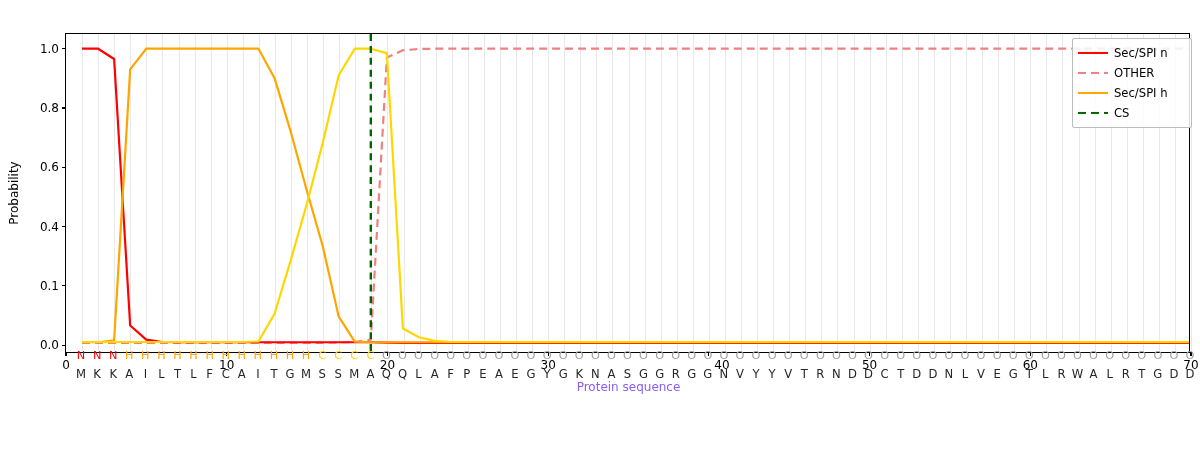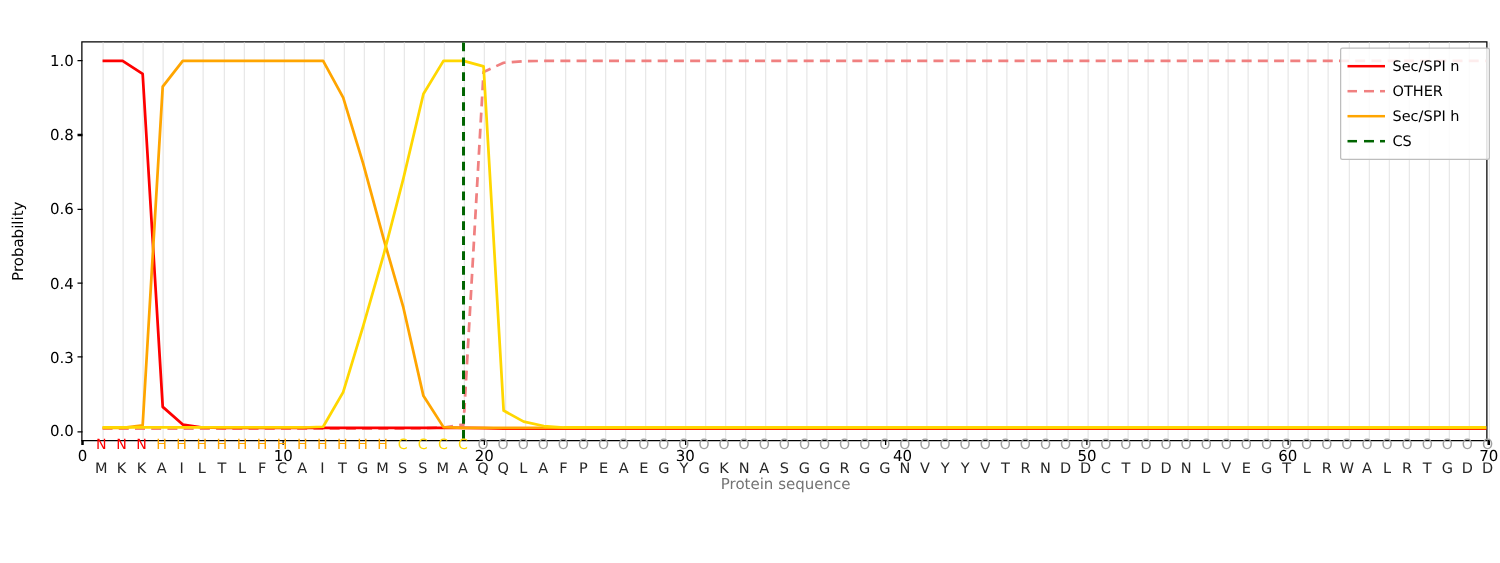--- a/index.html
+++ b/index.html
@@ -30,21 +30,21 @@
   .ytick{position:absolute;right:100%;transform:translateY(-50%);
     padding-right:7px;font-size:12px;color:#000;white-space:nowrap;}
   .ytickmark{position:absolute;right:100%;width:4px;height:1.2px;background:#000;}
 
   
   .xtickmark{position:absolute;top:100%;width:1.2px;height:4px;background:#000;}
   .xtick{position:absolute;top:100%;margin-top:6px;transform:translateX(-50%);
     font-size:12px;color:#000;white-space:nowrap;}
   .xlabel{
     position:absolute;left:0;width:1125px;top:100%;margin-top:28px;
-    text-align:center;font-size:12px;color:#737373;
+    text-align:center;font-size:12px;color:#8b5cf6;
   }
 
   
   #seqtrack{position:absolute;left:65px;top:345px;width:1125px;height:42px;}
   .resrow{position:absolute;left:0;width:1125px;height:21px;}
   .resrow.anno{top:0px;}
   .resrow.aa{top:19px;}
   .res{position:absolute;transform:translateX(-50%);font-size:11.6px;
        text-align:center;white-space:nowrap;line-height:21px;}
   .anno .res{font-size:11.3px;}
@@ -146,21 +146,21 @@
           <path d="M16.07 14.81 L32.14 14.81 L48.21 25.19 L64.29 293.33 L80.36 307.56 L96.43 309.93 L112.50 310.22 L128.57 310.22 L144.64 310.22 L160.71 310.22 L176.79 310.22 L192.86 310.22 L208.93 310.22 L225.00 310.22 L241.07 310.22 L257.14 310.22 L273.21 310.22 L289.29 310.22 L305.36 310.22 L321.43 310.52 L337.50 310.81 L353.57 310.81 L369.64 310.81 L385.71 310.81 L401.79 310.81 L417.86 310.81 L433.93 310.81 L450.00 310.81 L466.07 310.81 L482.14 310.81 L498.21 310.81 L514.29 310.81 L530.36 310.81 L546.43 310.81 L562.50 310.81 L578.57 310.81 L594.64 310.81 L610.71 310.81 L626.79 310.81 L642.86 310.81 L658.93 310.81 L675.00 310.81 L691.07 310.81 L707.14 310.81 L723.21 310.81 L739.29 310.81 L755.36 310.81 L771.43 310.81 L787.50 310.81 L803.57 310.81 L819.64 310.81 L835.71 310.81 L851.79 310.81 L867.86 310.81 L883.93 310.81 L900.00 310.81 L916.07 310.81 L932.14 310.81 L948.21 310.81 L964.29 310.81 L980.36 310.81 L996.43 310.81 L1012.50 310.81 L1028.57 310.81 L1044.64 310.81 L1060.71 310.81 L1076.79 310.81 L1092.86 310.81 L1108.93 310.81 L1125.00 310.81" fill="none" stroke="#fe0000" stroke-width="2.2" stroke-linejoin="round" stroke-linecap="butt"></path>
           <path d="M16.07 310.22 L32.14 310.22 L48.21 308.15 L64.29 35.56 L80.36 14.81 L96.43 14.81 L112.50 14.81 L128.57 14.81 L144.64 14.81 L160.71 14.81 L176.79 14.81 L192.86 14.81 L208.93 44.44 L225.00 97.78 L241.07 157.04 L257.14 213.33 L273.21 284.44 L289.29 309.63 L305.36 310.22 L321.43 310.22 L337.50 310.22 L353.57 310.22 L369.64 310.22 L385.71 310.22 L401.79 310.22 L417.86 310.22 L433.93 310.22 L450.00 310.22 L466.07 310.22 L482.14 310.22 L498.21 310.22 L514.29 310.22 L530.36 310.22 L546.43 310.22 L562.50 310.22 L578.57 310.22 L594.64 310.22 L610.71 310.22 L626.79 310.22 L642.86 310.22 L658.93 310.22 L675.00 310.22 L691.07 310.22 L707.14 310.22 L723.21 310.22 L739.29 310.22 L755.36 310.22 L771.43 310.22 L787.50 310.22 L803.57 310.22 L819.64 310.22 L835.71 310.22 L851.79 310.22 L867.86 310.22 L883.93 310.22 L900.00 310.22 L916.07 310.22 L932.14 310.22 L948.21 310.22 L964.29 310.22 L980.36 310.22 L996.43 310.22 L1012.50 310.22 L1028.57 310.22 L1044.64 310.22 L1060.71 310.22 L1076.79 310.22 L1092.86 310.22 L1108.93 310.22 L1125.00 310.22" fill="none" stroke="#ffa500" stroke-width="2.2" stroke-linejoin="round" stroke-linecap="butt"></path>
           <path d="M16.07 309.93 L32.14 309.93 L48.21 309.93 L64.29 309.93 L80.36 309.93 L96.43 309.93 L112.50 309.93 L128.57 309.93 L144.64 309.93 L160.71 309.93 L176.79 309.93 L192.86 309.33 L208.93 281.48 L225.00 228.15 L241.07 171.85 L257.14 109.63 L273.21 41.48 L289.29 14.81 L305.36 14.81 L321.43 19.26 L337.50 296.30 L353.57 305.19 L369.64 308.74 L385.71 309.93 L401.79 309.93 L417.86 309.93 L433.93 309.93 L450.00 309.93 L466.07 309.93 L482.14 309.93 L498.21 309.93 L514.29 309.93 L530.36 309.93 L546.43 309.93 L562.50 309.93 L578.57 309.93 L594.64 309.93 L610.71 309.93 L626.79 309.93 L642.86 309.93 L658.93 309.93 L675.00 309.93 L691.07 309.93 L707.14 309.93 L723.21 309.93 L739.29 309.93 L755.36 309.93 L771.43 309.93 L787.50 309.93 L803.57 309.93 L819.64 309.93 L835.71 309.93 L851.79 309.93 L867.86 309.93 L883.93 309.93 L900.00 309.93 L916.07 309.93 L932.14 309.93 L948.21 309.93 L964.29 309.93 L980.36 309.93 L996.43 309.93 L1012.50 309.93 L1028.57 309.93 L1044.64 309.93 L1060.71 309.93 L1076.79 309.93 L1092.86 309.93 L1108.93 309.93 L1125.00 309.93" fill="none" stroke="#ffd700" stroke-width="2.2" stroke-linejoin="round" stroke-linecap="butt"></path>
           <line x1="305.35714285714283" x2="305.35714285714283" y1="0" y2="320" stroke="#006400" stroke-width="2.4" stroke-dasharray="7,5"></line>
         </svg>
     </div>
     <div class="ylabel">Probability</div>
     <div id="yticks">
         <div class="ytick" style="top: 311.111px;">0.0</div>
         <div class="ytickmark" style="top: 310.511px;"></div>
-        <div class="ytick" style="top: 251.852px;">0.3</div>
+        <div class="ytick" style="top: 251.852px;">0.1</div>
         <div class="ytickmark" style="top: 251.252px;"></div>
         <div class="ytick" style="top: 192.593px;">0.4</div>
         <div class="ytickmark" style="top: 191.993px;"></div>
         <div class="ytick" style="top: 133.333px;">0.6</div>
         <div class="ytickmark" style="top: 132.733px;"></div>
         <div class="ytick" style="top: 74.0741px;">0.8</div>
         <div class="ytickmark" style="top: 73.4741px;"></div>
         <div class="ytick" style="top: 14.8148px;">1.0</div>
         <div class="ytickmark" style="top: 14.2148px;"></div>
       </div>

